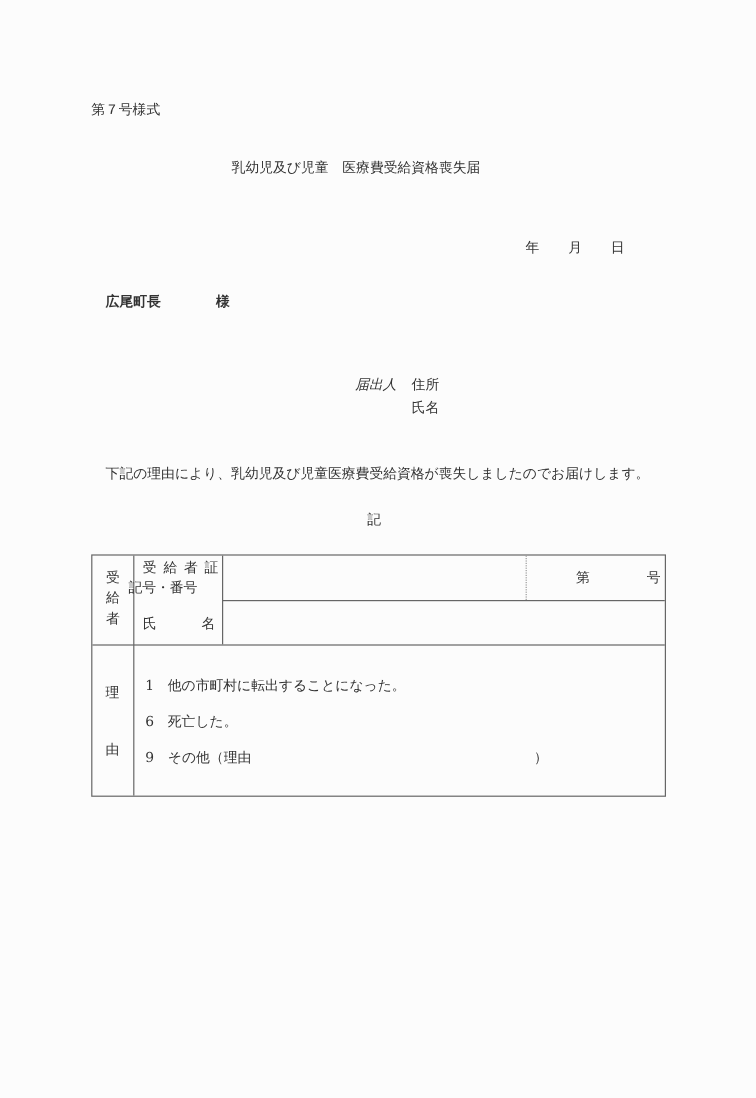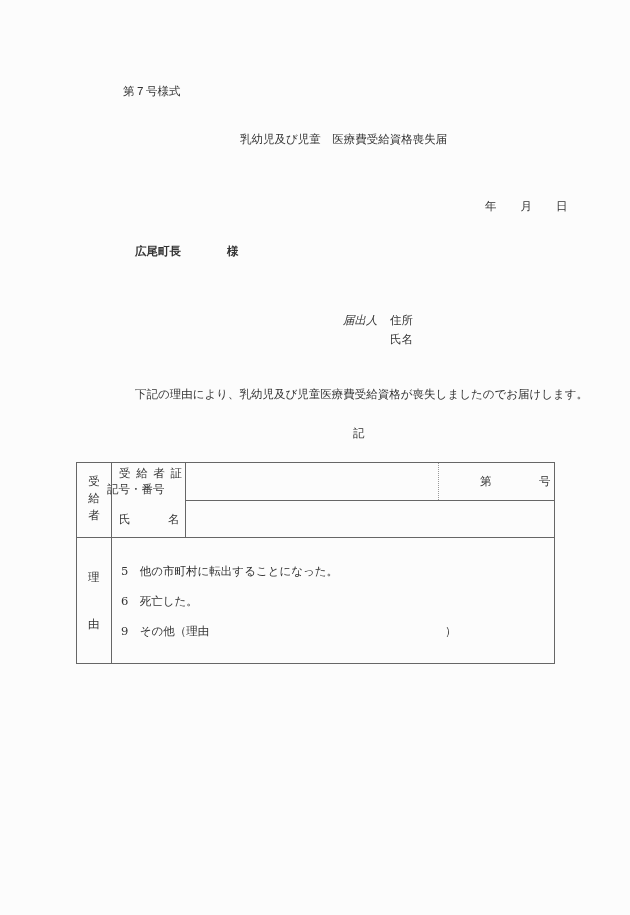--- a/index.html
+++ b/index.html
@@ -1,20 +1,20 @@
 <!DOCTYPE html>
 <html><head>
 <meta charset="utf-8">
 <style>
   html, body { margin:0; padding:0; }
   body {
     width:630px; height:915px; background:#fcfcfc; position:relative; overflow:hidden;
     font-family:"DejaVu Serif","Liberation Serif",serif; color:#333; font-size:11.5px;
   }
-  .abs { position:absolute; white-space:nowrap; line-height:1;margin-left:47px; }
+  .abs { position:absolute; white-space:nowrap; line-height:1; }
   .form-number { left:76px; top:86px; }
   .title { left:193px; top:134px; }
   .date { left:438px; top:201px; }
   .date span { display:inline-block; }
   .addressee { left:88px; top:246px;font-weight:bold; }
   .addressee .sama { margin-left:46px; }
   .applicant-label { left:296px; top:315px;font-style:italic; }
   .address-label { left:343px; top:315px; }
   .name-label { left:343px; top:334px; }
   .statement { left:88px; top:389px;text-align:center; }
@@ -70,17 +70,17 @@
   <div class="cell-text" style="left:362px; top:0; width:116px; height:37px;"></div>
   <div class="cell-text" style="left:462px; top:13px;">号</div>
 
   <div class="cell-text" style="left:42px; top:51px;">氏</div>
   <div class="cell-text" style="left:91px; top:51px;">名</div>
   <div class="cell-text" style="left:109px; top:38px; width:369px; height:36px;"></div>
 
   <div class="cell-text" style="left:11px; top:109px;">理</div>
   <div class="cell-text" style="left:11px; top:156px;">由</div>
 
-  <div class="cell-text" style="left:44px; top:103px;">5　他の市町村に転出することになった。</div>
+  <div class="cell-text" style="left:44px; top:103px;">1　他の市町村に転出することになった。</div>
   <div class="cell-text" style="left:44px; top:133px;">6　死亡した。</div>
   <div class="cell-text" style="left:44px; top:163px;">9　その他（理由</div>
   <div class="cell-text" style="left:368px; top:163px;">）</div>
 </div>
 
 </body></html>

